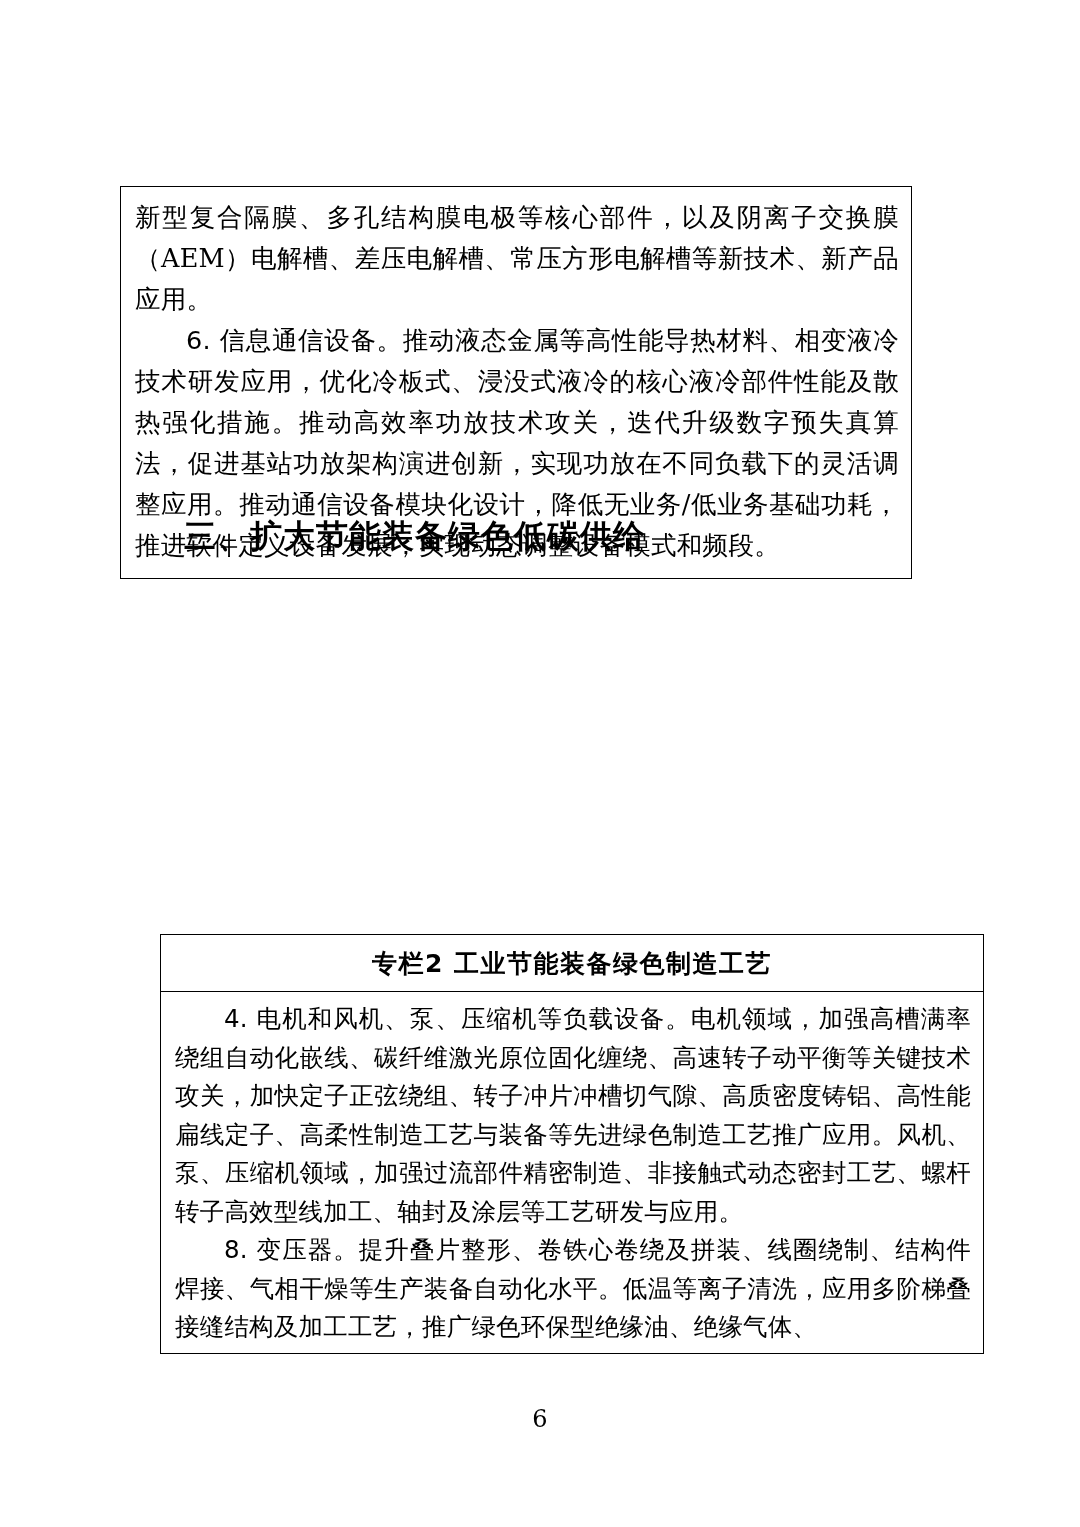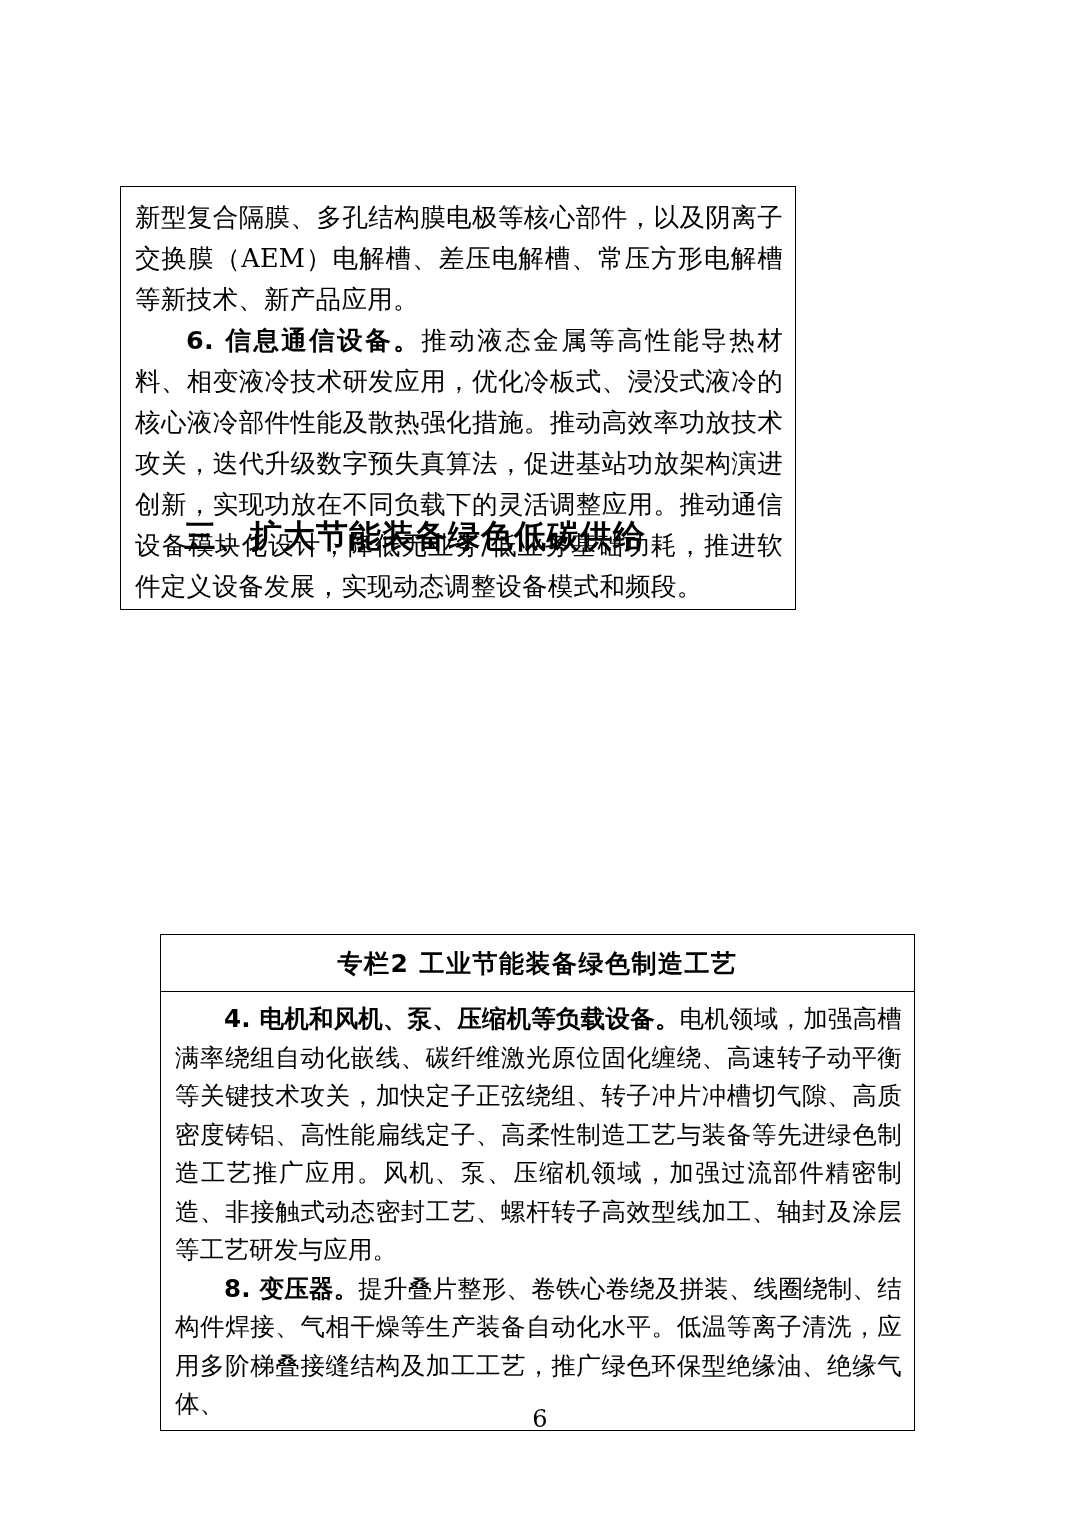--- a/index.html
+++ b/index.html
@@ -20,24 +20,24 @@
     left: 0; top: 0;
     width: 1080px;
     height: 1527px;
   }
 
   
   .box-top {
     position: absolute;
     left: 120px;
     top: 186px;
-    width: 676px;
+    width: 792px;
     border: 1.5px solid #000;
     box-sizing: border-box;
-    padding: 10px 12px 2px 14px;
+    padding: 10px 12px 12px 14px;
   }
   .box-top p {
     margin: 0;
     font-size: 25.5px;
     line-height: 41px;
     text-align: justify;
     text-justify: inter-ideograph;
     letter-spacing: 0.3px;
   }
   .indent2 { text-indent: 2em; }
@@ -67,21 +67,21 @@
     text-justify: inter-ideograph;
     text-indent: 2em;
     letter-spacing: 0.2px;
   }
 
   
   .box-2 {
     position: absolute;
     left: 160px;
     top: 934px;
-    width: 755px;
+    width: 824px;
     border: 1.5px solid #000;
     box-sizing: border-box;
   }
   .box-2-title {
     text-align: center;
     font-size: 25px;
     font-weight: bold;
     font-family: "DejaVu Sans", "Liberation Sans", sans-serif;
     padding: 12px 0 11px 0;
     border-bottom: 1.5px solid #000;
@@ -92,21 +92,21 @@
   }
   .box-2-body p {
     margin: 0;
     font-size: 24.5px;
     line-height: 38.5px;
     text-align: justify;
     text-justify: inter-ideograph;
     letter-spacing: 0.2px;
   }
   .lead {
-    font-weight: bold;
+    font-weight: normal;
     font-family: "DejaVu Sans", "Liberation Sans", sans-serif;
   }
 
   
   .page-number {
     position: absolute;
     top: 1405px;
     left: 0;
     width: 1080px;
     text-align: center;

